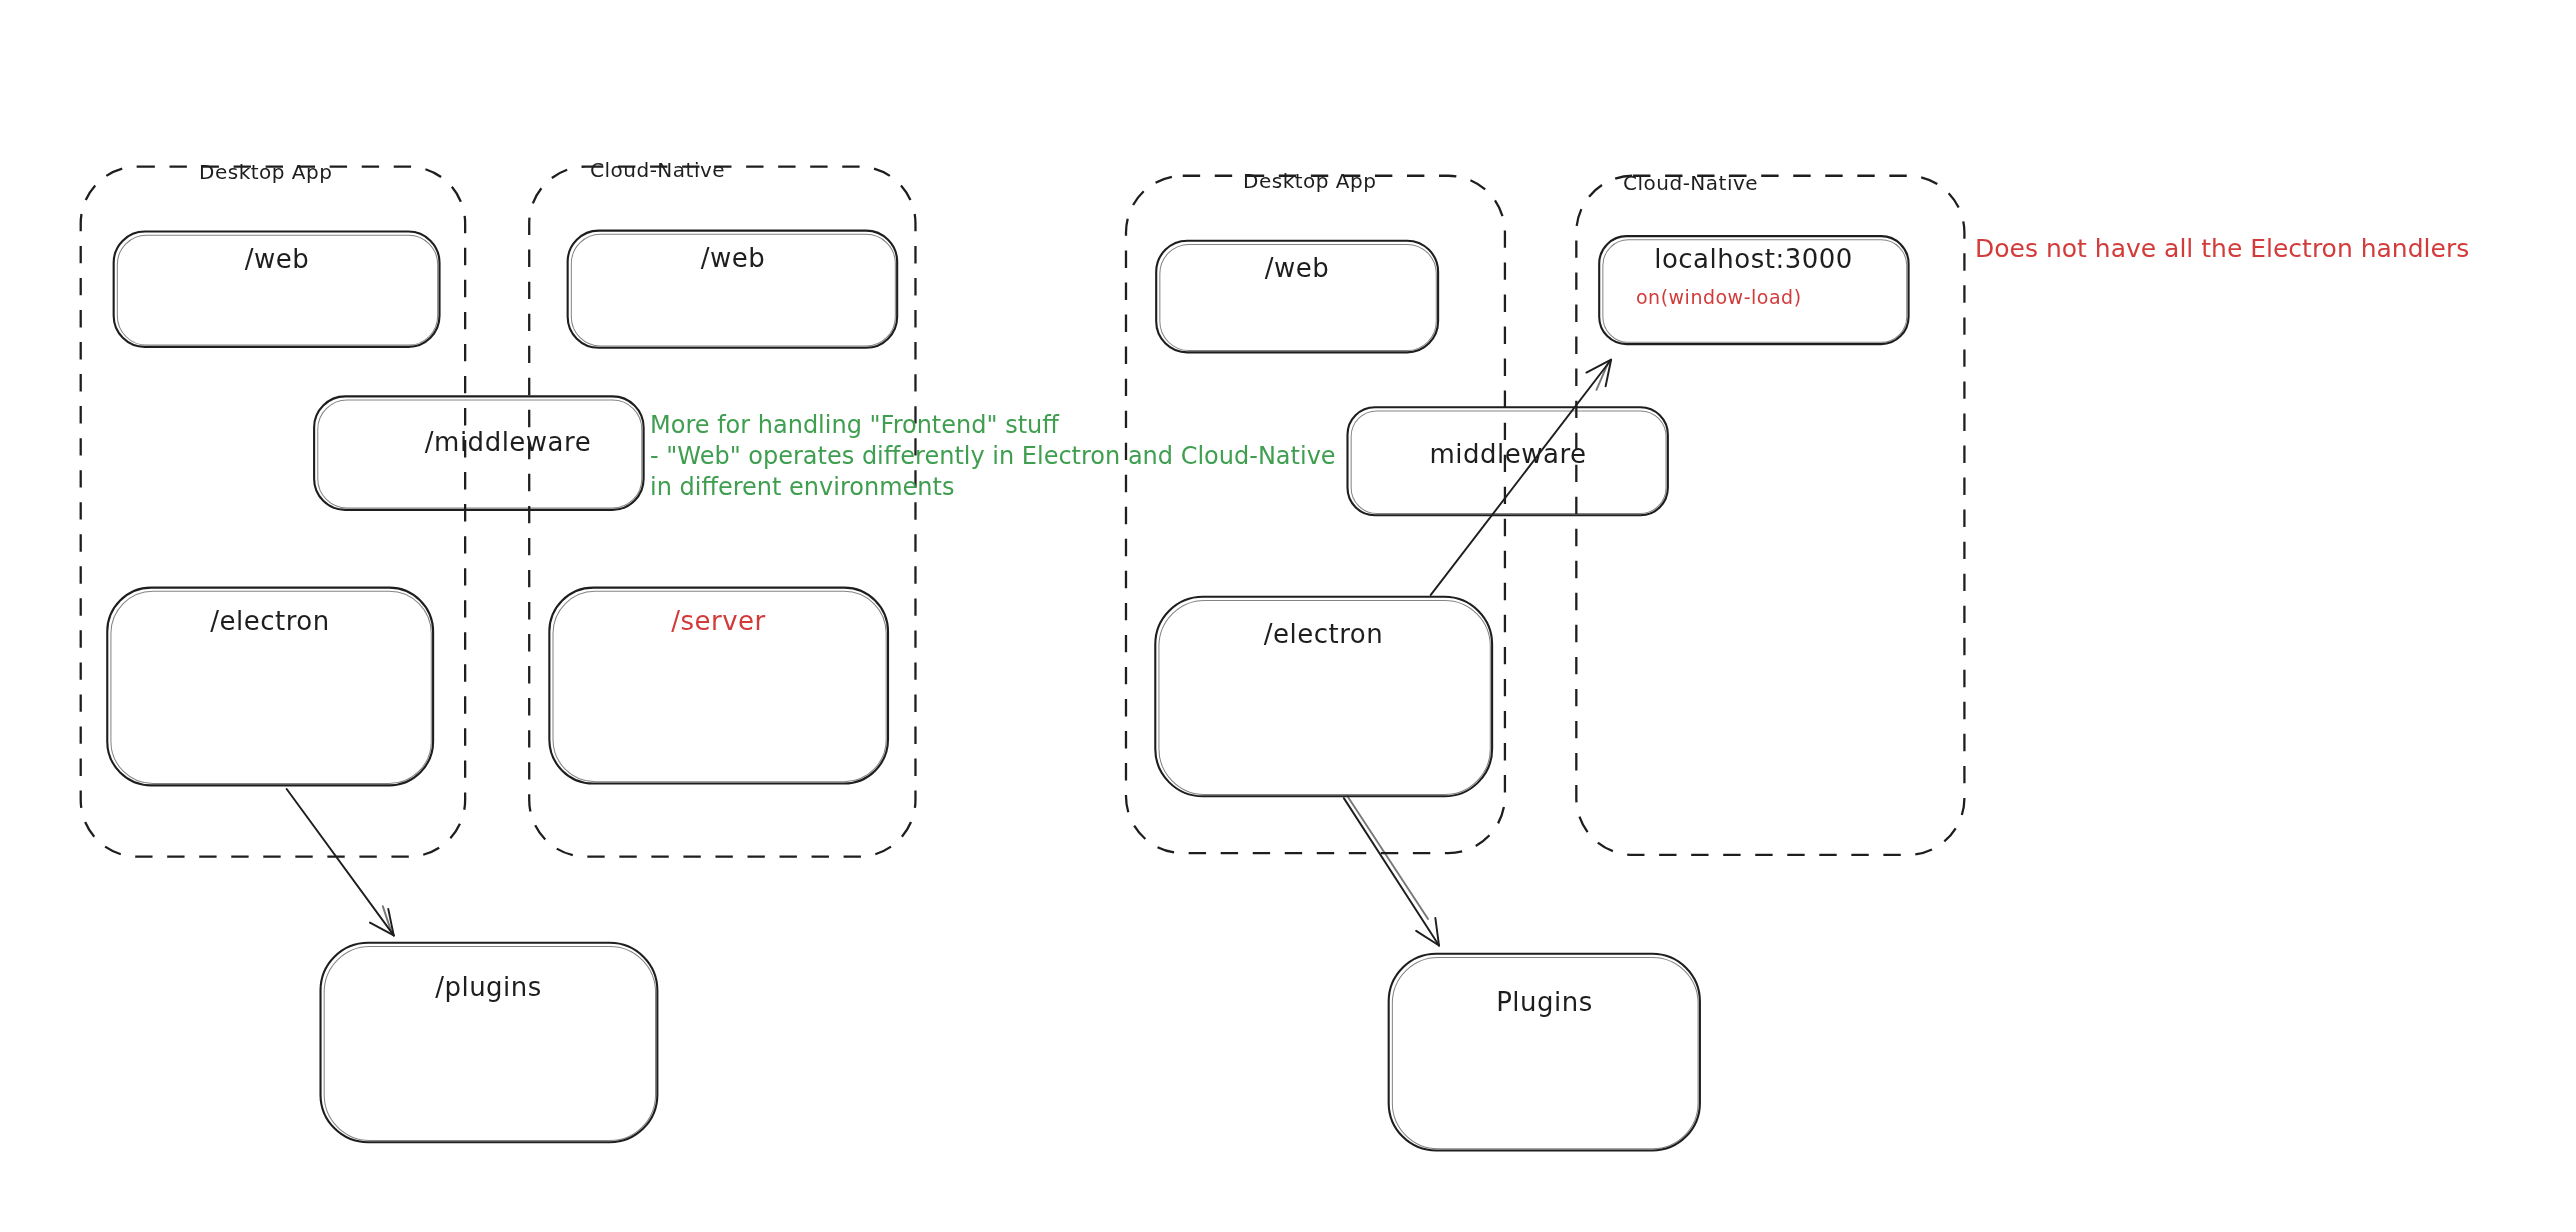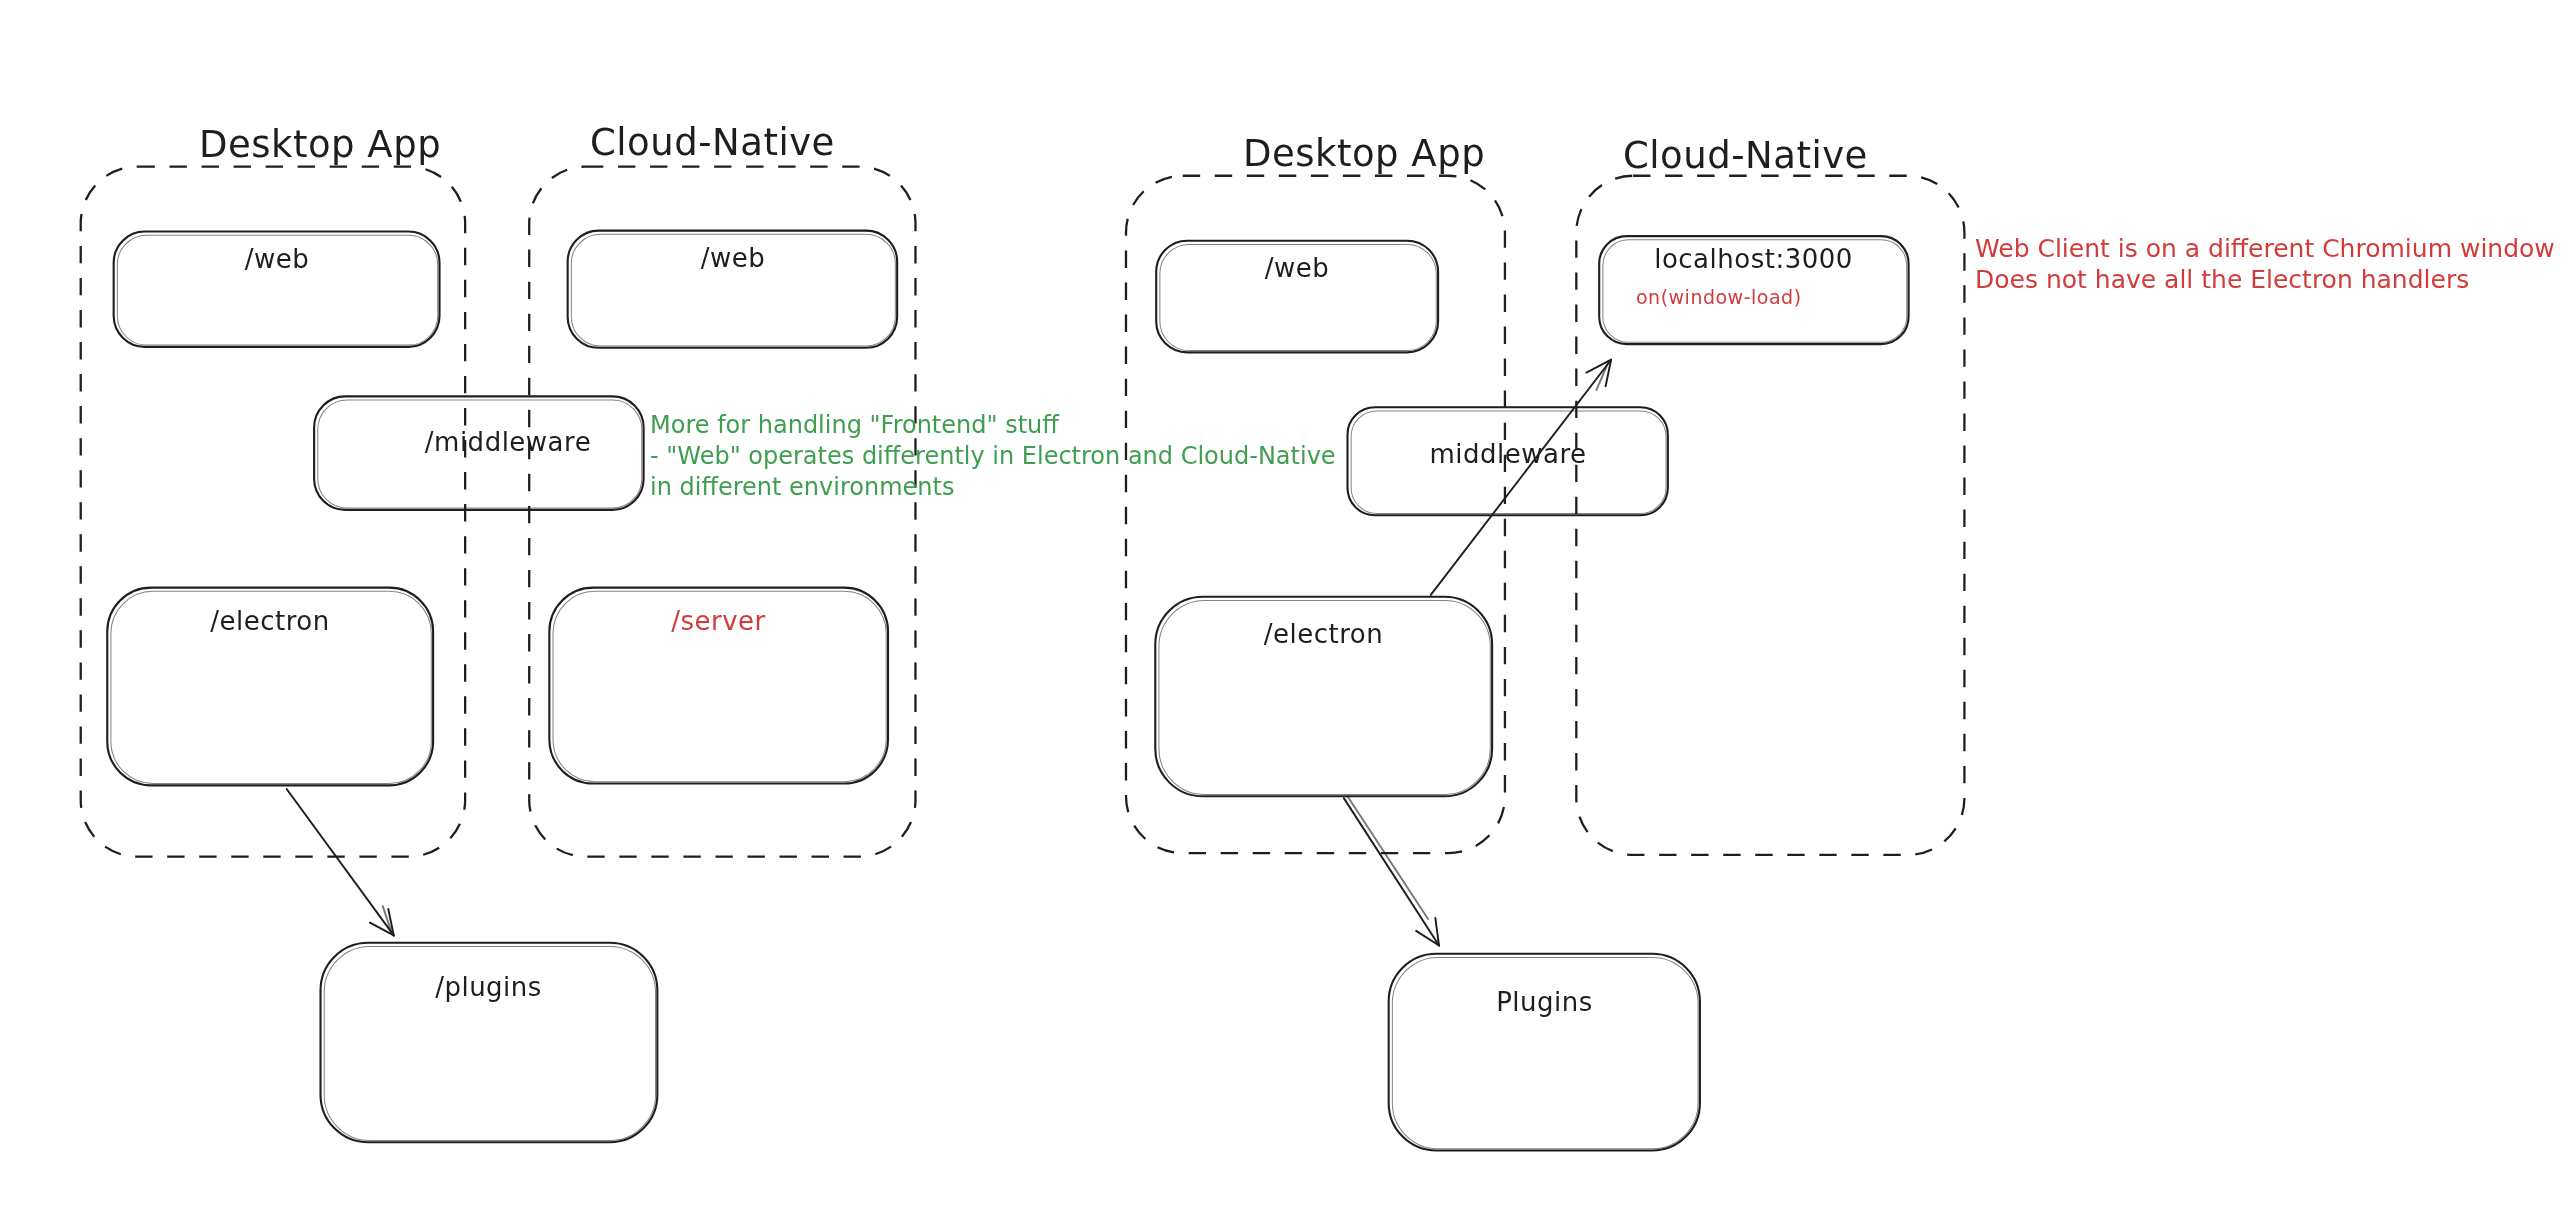--- a/index.html
+++ b/index.html
@@ -12,21 +12,21 @@
   html,body{background:var(--bg);}
   body{font-family:"DejaVu Sans","Liberation Sans",sans-serif;color:var(--stroke);}
   #canvas{position:relative;width:2576px;height:1232px;background:var(--bg);overflow:hidden;}
   #shape-layer{position:absolute;left:0;top:0;width:2576px;height:1232px;}
   .box{fill:none;stroke:var(--stroke);stroke-width:2.3px;}
   .dashedbox{fill:none;stroke:var(--stroke);stroke-width:2.5px;stroke-dasharray:19 16;}
   .arrow{fill:none;stroke:var(--stroke);stroke-width:2.1px;stroke-linecap:round;}
   .sketch2{fill:none;stroke:var(--stroke);stroke-width:1.1px;opacity:.55;}
   .lbl{position:absolute;font-size:26px;letter-spacing:0.5px;white-space:nowrap;}
   .lbl.center{text-align:center;}
-  .title{position:absolute;font-size:37px;letter-spacing:0.5px;white-space:nowrap;}
+  .title{position:absolute;font-size:20px;letter-spacing:0.5px;white-space:nowrap;margin-top:37px;}
   .note{position:absolute;white-space:nowrap;}
   .note-green{color:var(--green);font-size:24px;line-height:31px;}
   .note-red{color:var(--red);font-size:25px;line-height:31px;}
   .red-text{color:var(--red);}
 </style>
 </head>
 <body>
 
 <div id="canvas">
 
@@ -125,18 +125,17 @@
 
   <div class="lbl red-text" style="left:1636px;top:286px;font-size:19px;">on(window-load)</div>
 
   <div class="lbl center" style="left:1348px;top:439px;width:320px;">middleware</div>
 
   <div class="lbl center" style="left:1155px;top:619px;width:337px;">/electron</div>
 
   <div class="lbl center" style="left:1389px;top:987px;width:311px;">Plugins</div>
 
   <div class="note note-red" style="left:1975px;top:233px;">
-    <div>Web Client is on a different Chromium window</div>
     <div>Does not have all the Electron handlers</div>
   </div>
 
 </div>
 
 
 </body></html>

